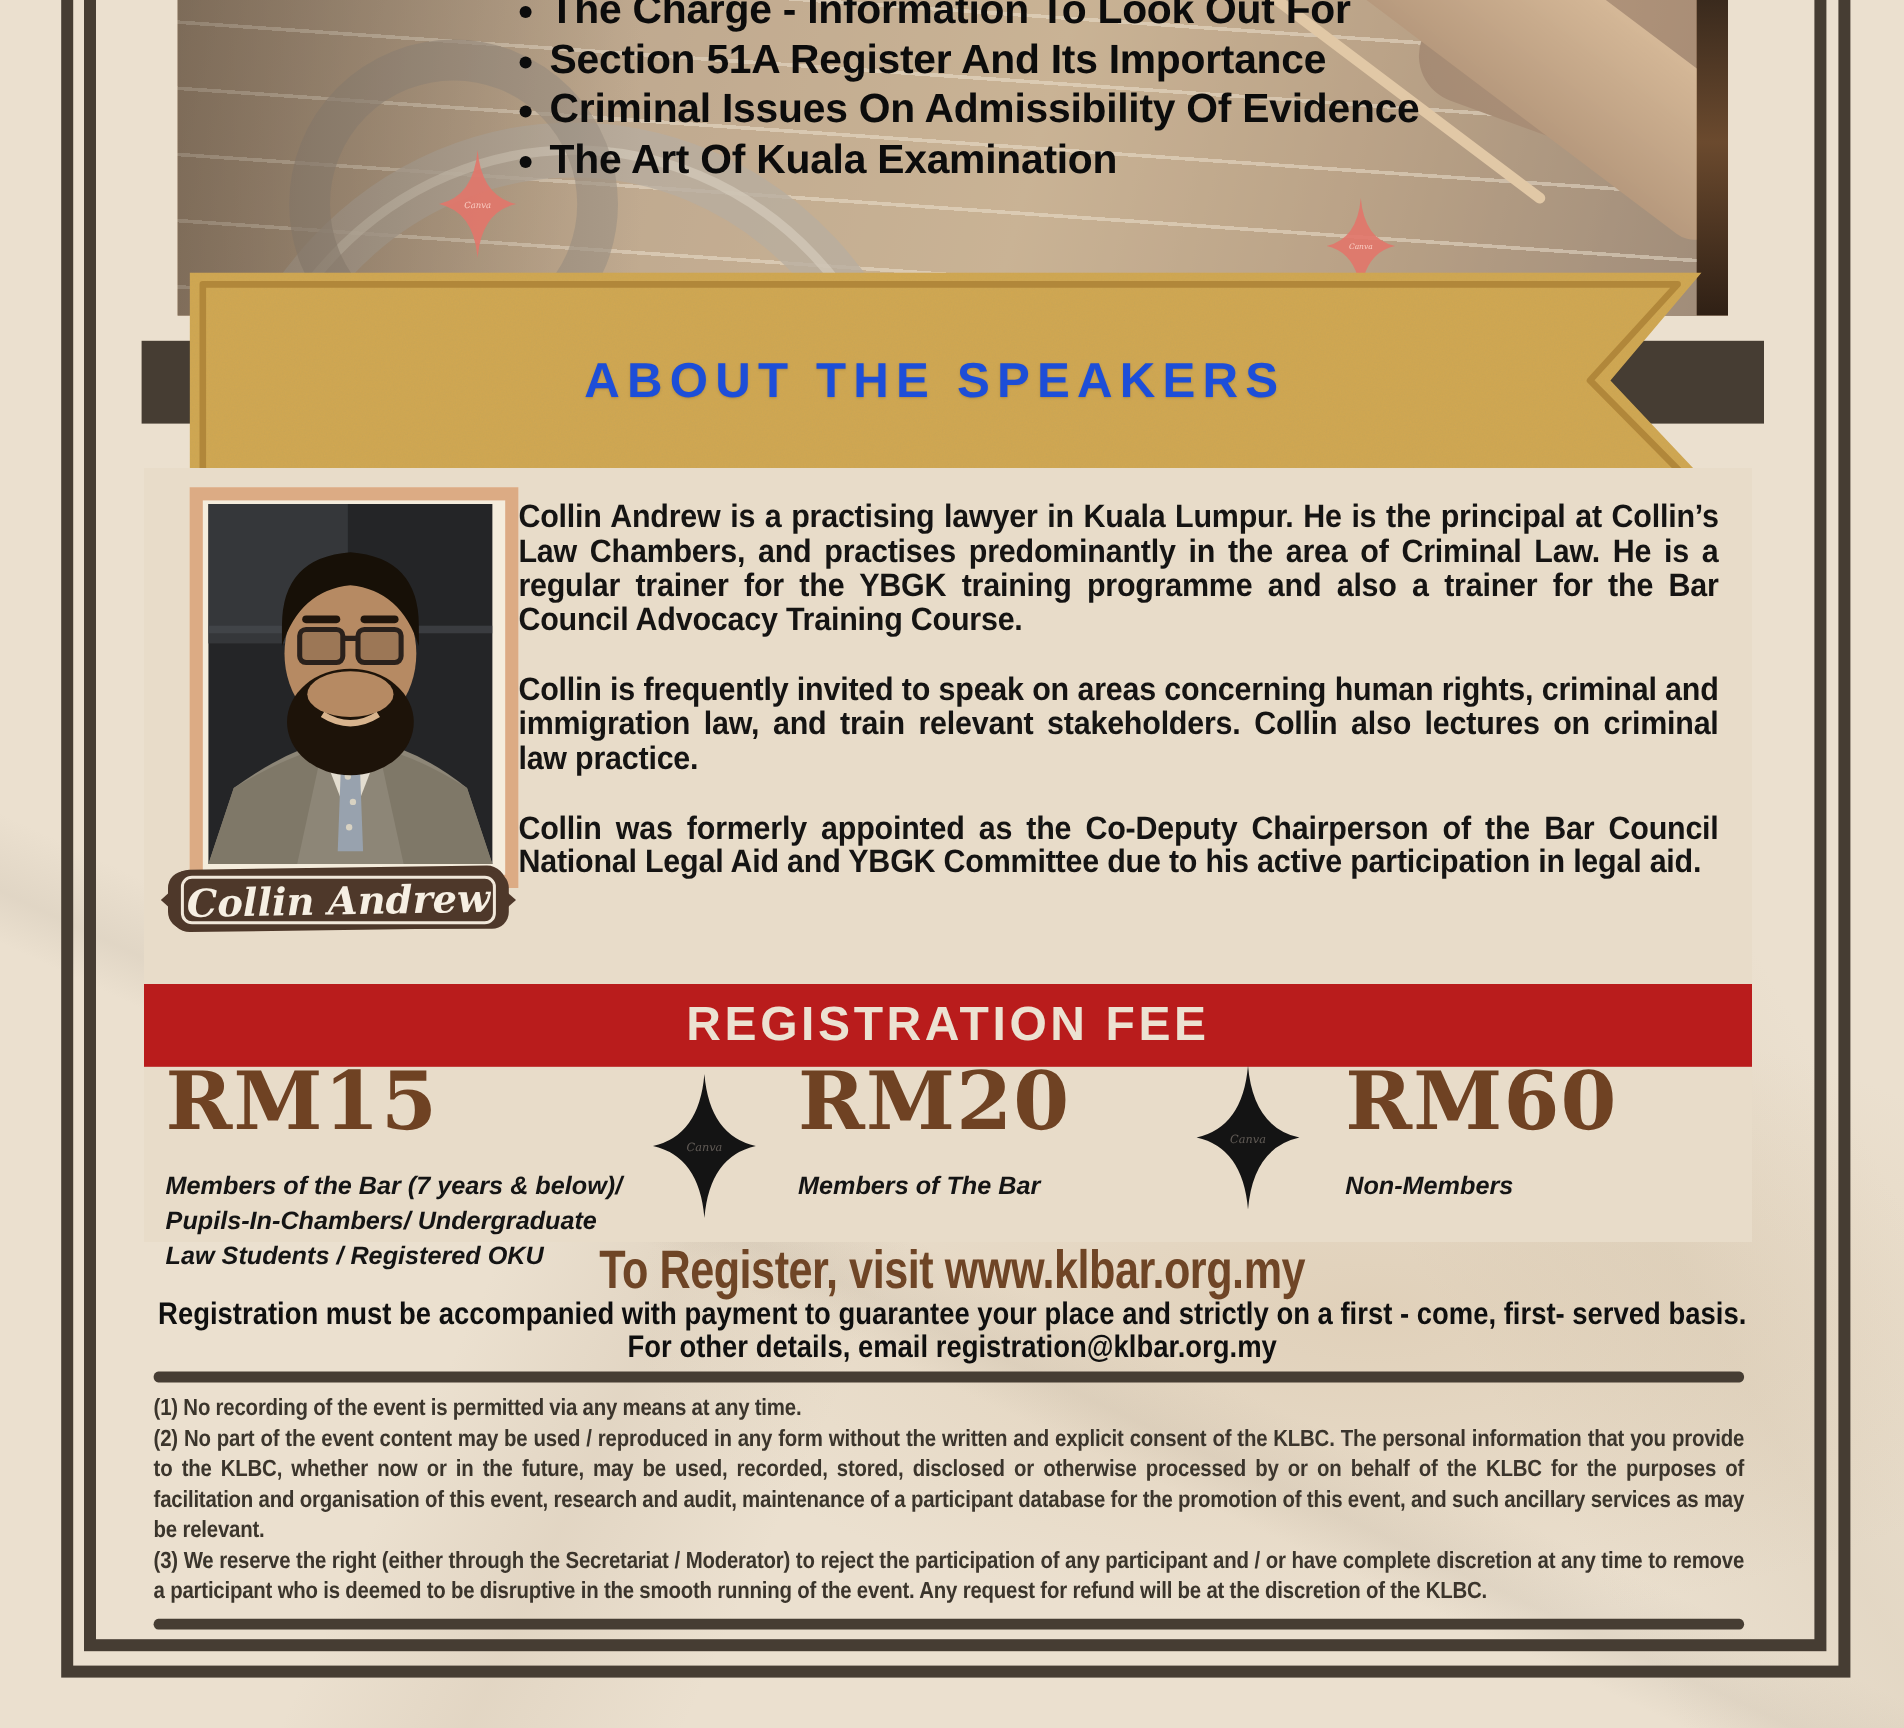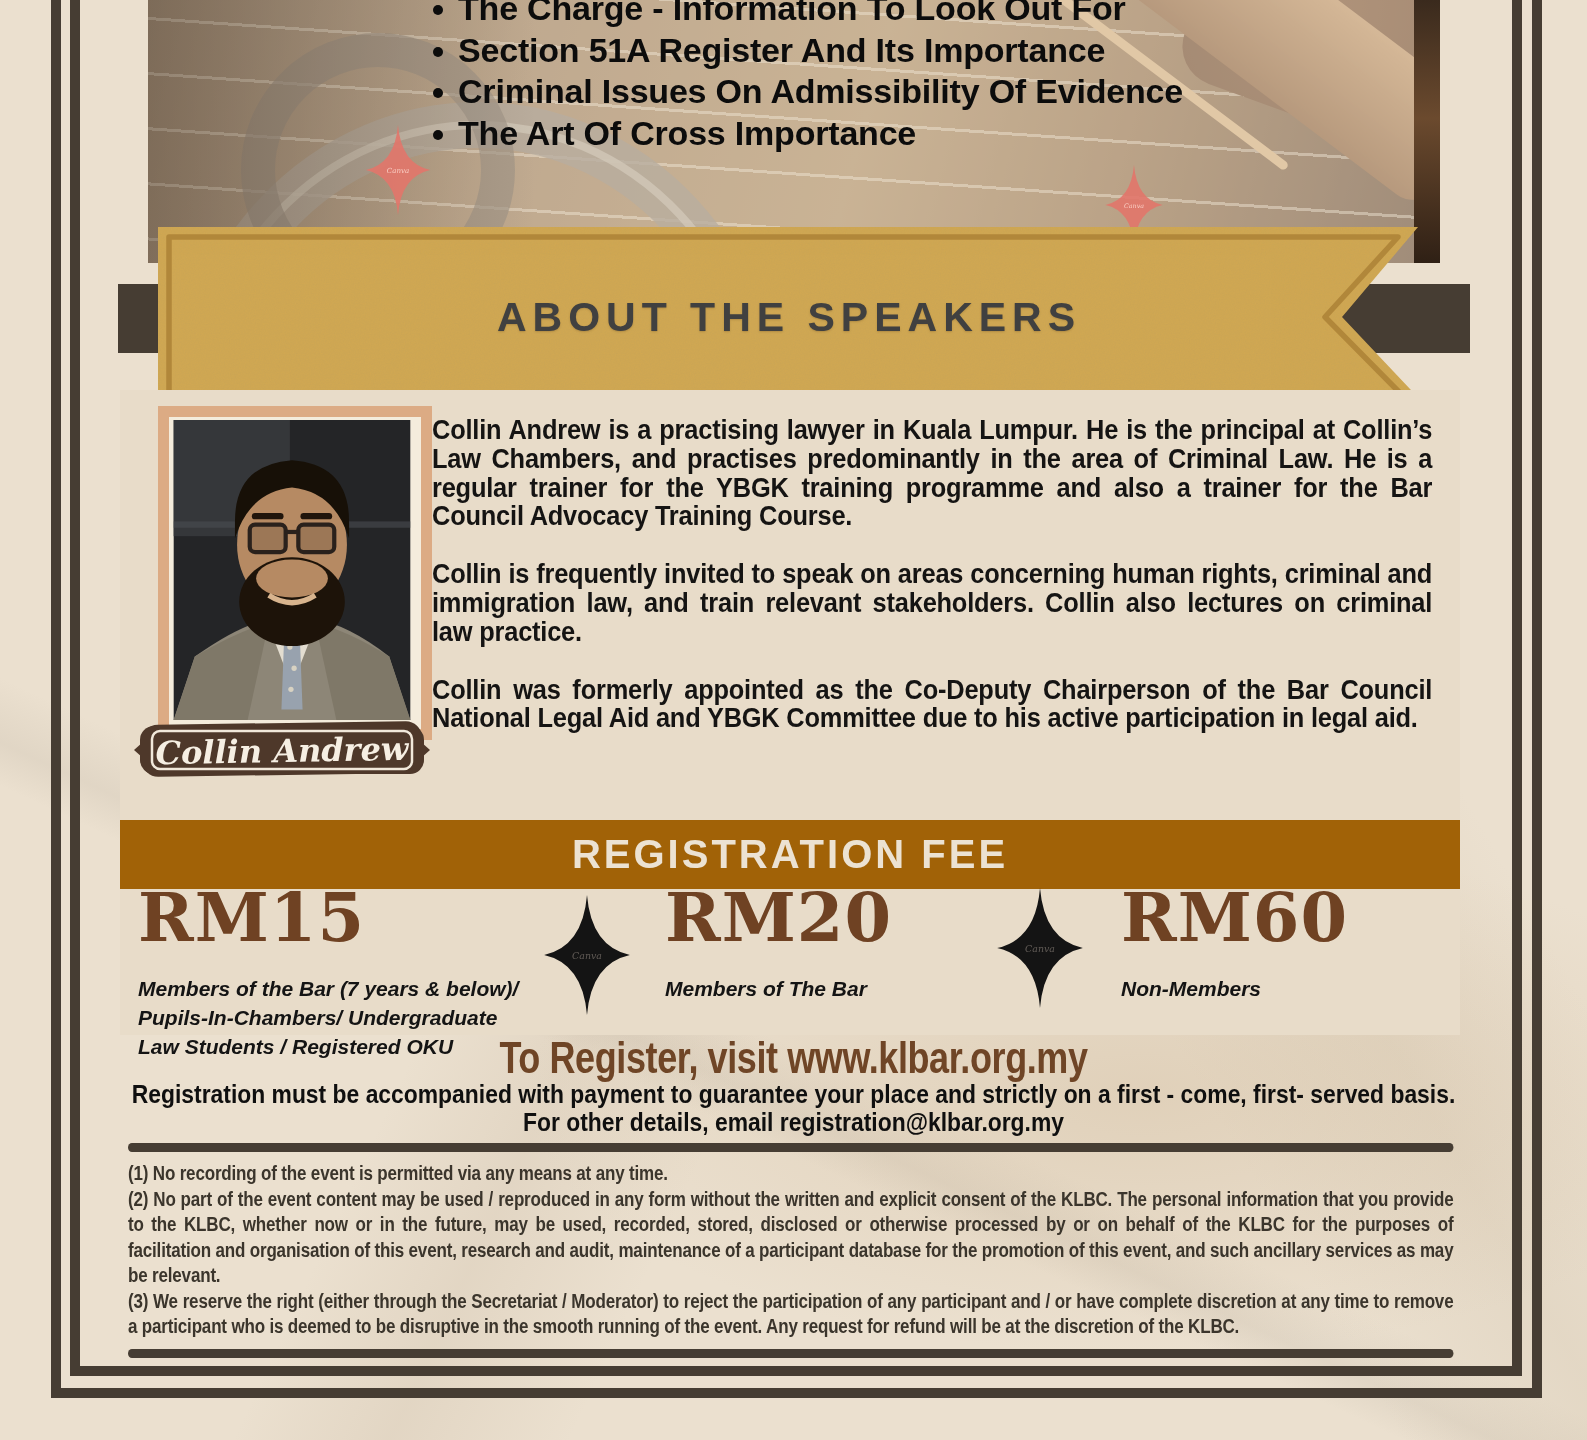--- a/index.html
+++ b/index.html
@@ -43,38 +43,38 @@
   .topic-list li::before{content:"";position:absolute;left:2px;top:17px;width:10px;height:10px;border-radius:50%;background:#0c0c0c;}
 
   
   .sparkle{pointer-events:none;}
   .sparkle text{font-size:11px;font-style:italic;font-family:"DejaVu Serif",serif;}
 
   
   .band{left:118px;top:284px;width:1352px;height:69px;background:#463d33;z-index:1;}
   .ribbon{left:158px;top:227px;z-index:2;}
   .ribbon-title{
-    left:162px;top:227px;width:1270px;height:180px;z-index:3;display:flex;align-items:center;justify-content:center;
+    left:152px;top:227px;width:1270px;height:180px;z-index:3;display:flex;align-items:center;justify-content:center;
     padding-right:16px;box-sizing:border-box;
-    font-weight:bold;font-size:41px;letter-spacing:6px;color:#404040;text-shadow:0 1px 2px rgba(120,90,40,.35);
+    font-weight:bold;font-size:41px;letter-spacing:6px;color:#1d4ed8;text-shadow:0 1px 2px rgba(120,90,40,.35);
   }
 
   
   .panel{left:120px;top:390px;width:1340px;height:645px;background:#e8dcc9;z-index:2;}
   .photo-frame{left:38px;top:16px;width:246px;height:306px;border:11px solid #dcab84;background:#f4ecdc;padding:3px;box-sizing:content-box;}
   .badge{left:14px;top:328px;width:296px;height:64px;}
   .badge-label{
     left:14px;top:332px;width:296px;height:58px;display:flex;align-items:center;justify-content:center;
     font-family:"DejaVu Serif",serif;font-style:italic;font-weight:bold;font-size:32px;color:#f6efe3;transform:rotate(-1deg);
   }
   .bio{left:312px;top:26px;width:1064px;transform:scaleX(.94);transform-origin:left top;color:#151413;}
   .bio p{margin:0;font-weight:bold;font-size:27px;line-height:28.8px;letter-spacing:-0.2px;text-align:justify;}
   .bio p + p{margin-top:29px;}
 
-  .reg-bar{left:0;top:430px;width:1340px;height:69px;background:#a16207;display:flex;align-items:center;justify-content:center;
+  .reg-bar{left:0;top:430px;width:1340px;height:69px;background:#b91c1c;display:flex;align-items:center;justify-content:center;
     font-weight:bold;font-size:40px;letter-spacing:3px;color:#ece2d2;}
   .fee-col{top:492px;text-align:left;}
   .fee-amount{font-family:"DejaVu Serif",serif;font-weight:bold;font-size:67px;line-height:72px;color:#6f4223;letter-spacing:1px;}
   .fee-desc{margin-top:20px;font-weight:bold;font-style:italic;font-size:21px;line-height:29px;color:#141414;}
   .col1{left:18px;width:404px;}
   .col2{left:545px;width:300px;}
   .col3{left:1001px;width:300px;}
 
   
   .cta{left:0;top:1032px;width:1587px;text-align:center;font-weight:bold;font-size:45px;letter-spacing:-0.5px;
@@ -111,21 +111,21 @@
   </svg>
   <svg class="abs sparkle" style="left:955px;top:165px;" width="62" height="80" viewBox="0 0 100 140">
     <path d="M50 0 Q55 60 100 70 Q55 80 50 140 Q45 80 0 70 Q45 60 50 0 Z" fill="#e2756a" opacity="0.9"></path>
     <text x="50" y="75" text-anchor="middle" fill="rgba(255,220,210,0.85)">Canva</text>
   </svg>
 
   <ul class="abs topic-list">
     <li>The Charge - Information To Look Out For</li>
     <li>Section 51A Register And Its Importance</li>
     <li>Criminal Issues On Admissibility Of Evidence</li>
-    <li>The Art Of Cross Importance</li>
+    <li>The Art Of Kuala Examination</li>
   </ul>
 </div>
 
 <div class="abs band"></div>
 <svg class="abs ribbon" width="1270" height="180" viewBox="0 0 1270 180">
   <defs>
     <clipPath id="ribclip">
         <path d="M0 0 H1260 L1184 90 L1269 180 H0 Z"></path>
       </clipPath>
     <filter id="grain" x="0" y="0" width="100%" height="100%">

